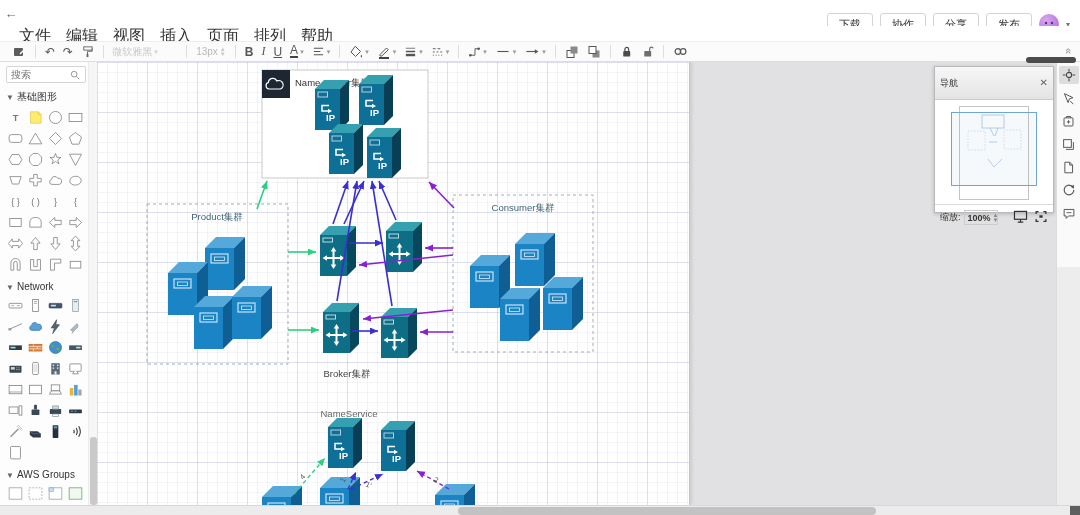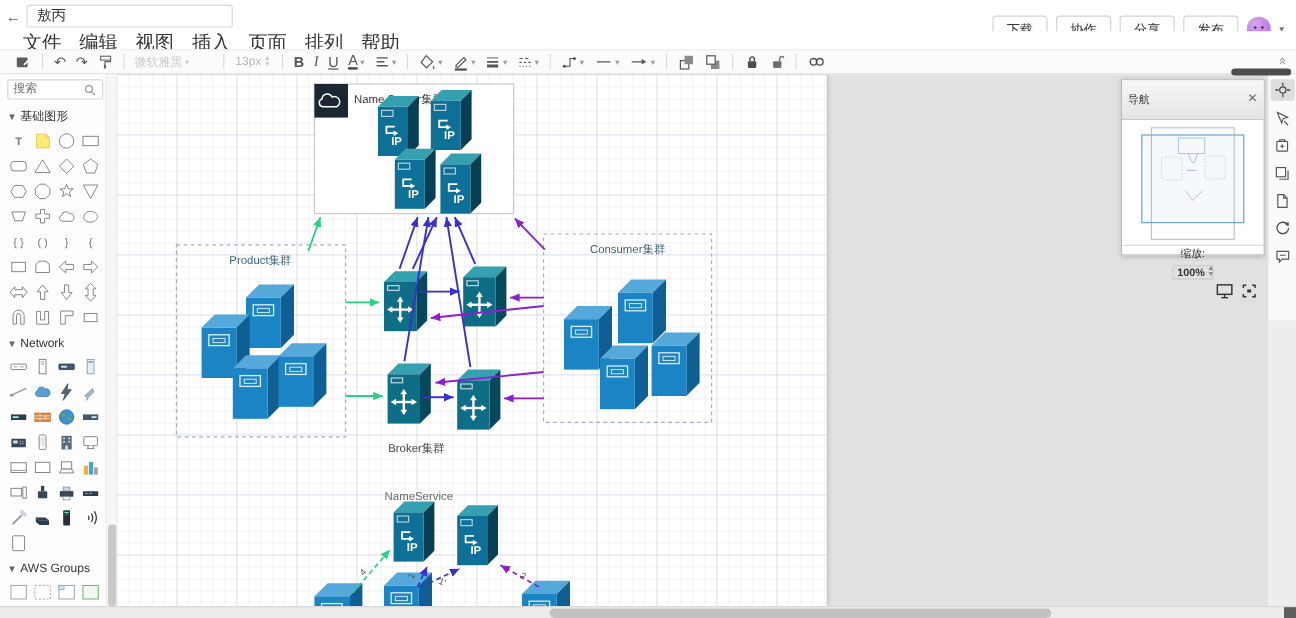--- a/index.html
+++ b/index.html
@@ -60,21 +60,21 @@
       #fff;
     border-right:1px solid #c6c6c6;box-shadow:2px 0 3px rgba(0,0,0,.09);}
 
   
   .navigator{position:absolute;right:2px;top:4px;width:120px;height:147px;background:#fff;border:1px solid #b9b9b9;box-shadow:0 1px 4px rgba(0,0,0,.2);}
   .nav-head{height:15px;background:linear-gradient(#f7f7f7,#e4e4e4);border-bottom:1px solid #c9c9c9;display:flex;align-items:center;padding:16px 5px;font-size:9px;color:#333;}
   .nav-close{margin-left:auto;color:#666;font-size:10px;cursor:pointer;line-height:10px;}
   .nav-map{position:relative;height:104px;}
   .nav-page{position:absolute;left:24px;top:6px;width:70px;height:94px;border:1px solid #c4c4c4;background:#fff;}
   .nav-view{position:absolute;left:16px;top:12px;width:86px;height:74px;border:1px solid #6fa5d4;background:rgba(120,170,215,.07);cursor:move;}
-  .nav-foot{height:26px;border-top:1px solid #ddd;display:flex;align-items:center;padding:0 5px;gap:3px;flex-direction:column;}
+  .nav-foot{height:26px;border-top:1px solid #ddd;display:flex;align-items:center;padding:0 5px;gap:3px;}
   .nav-foot .lbl{font-size:9px;color:#333;}
   .zoom-box{width:34px;height:15px;border:1px solid #ccc;font-size:9px;color:#333;padding:0 1px 0 3px;display:inline-flex;align-items:center;font-weight:bold;}
   .nav-foot .icons{margin-left:auto;display:flex;gap:6px;}
   .nav-foot .icons span{cursor:pointer;}
 
   
   .rail{width:24px;height:100%;background:#fafafa;border-left:1px solid #ddd;flex:none;display:flex;flex-direction:column;align-items:center;padding-top:4px;gap:5px;}
   .rail .ric{width:20px;height:18px;display:flex;align-items:center;justify-content:center;cursor:pointer;border-radius:2px;}
   .ric.active{background:#ddd;}
   .rail-bottom{width:100%;flex:1;background:#ededee;margin-top:40px;}
@@ -87,21 +87,20 @@
 
   text{font-family:"Liberation Sans","DejaVu Sans",sans-serif;}
 </style>
 </head>
 <body>
 
 <div id="app">
 
   <div class="titlebar">
     <span class="back">←</span>
-    <input class="title-input" value="敖丙" style="">
     <div class="actions">
       <button>下载</button>
       <button>协作</button>
       <button>分享</button>
       <button>发布</button>
       <span class="avatar">
         <svg width="20" height="20" viewBox="0 0 20 20">
             <circle cx="7" cy="9" r="1.2" fill="#5d2e86"></circle>
             <circle cx="13" cy="9" r="1.2" fill="#5d2e86"></circle>
             <path d="M7 13q3 2 6 0" stroke="#5d2e86" fill="none" stroke-width="1.1"></path>

